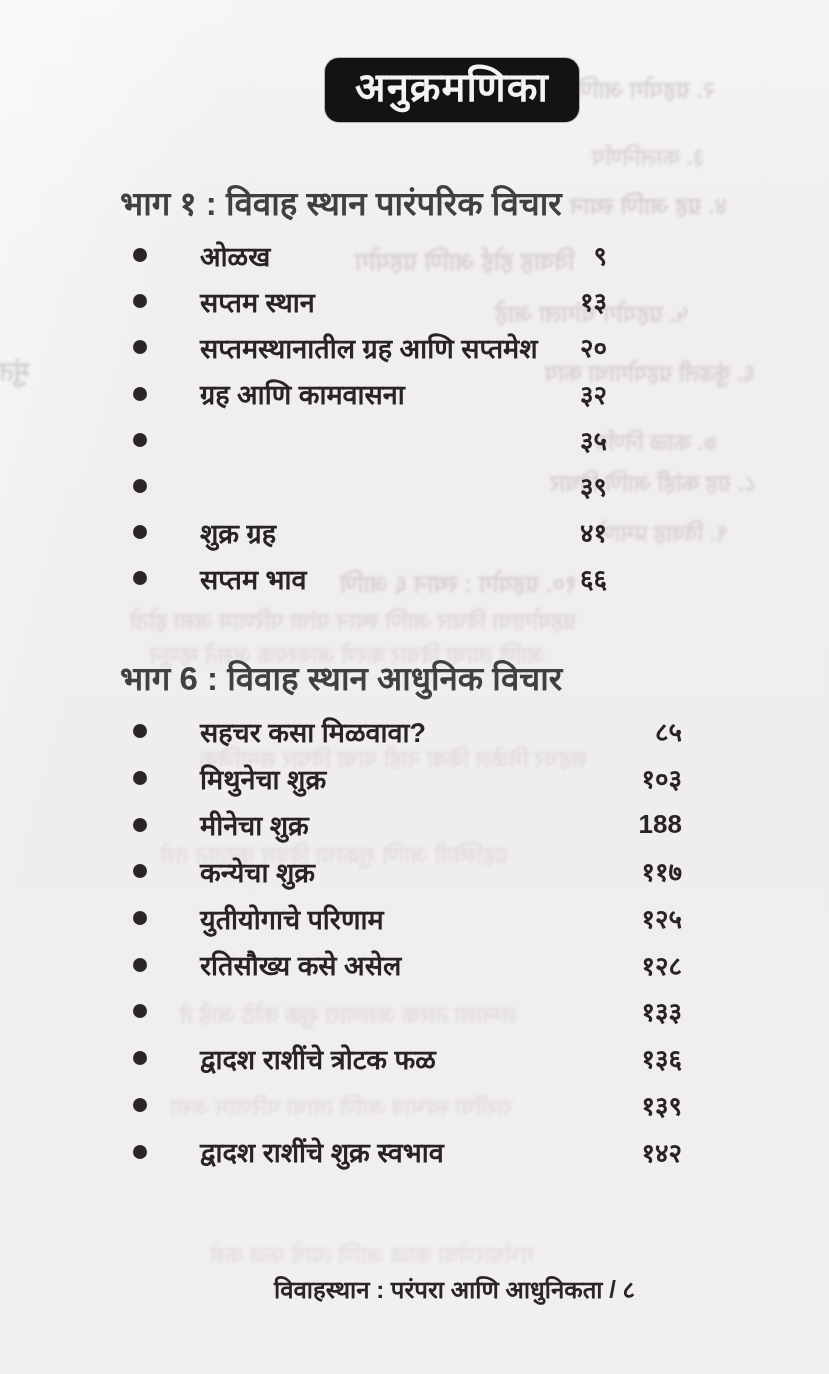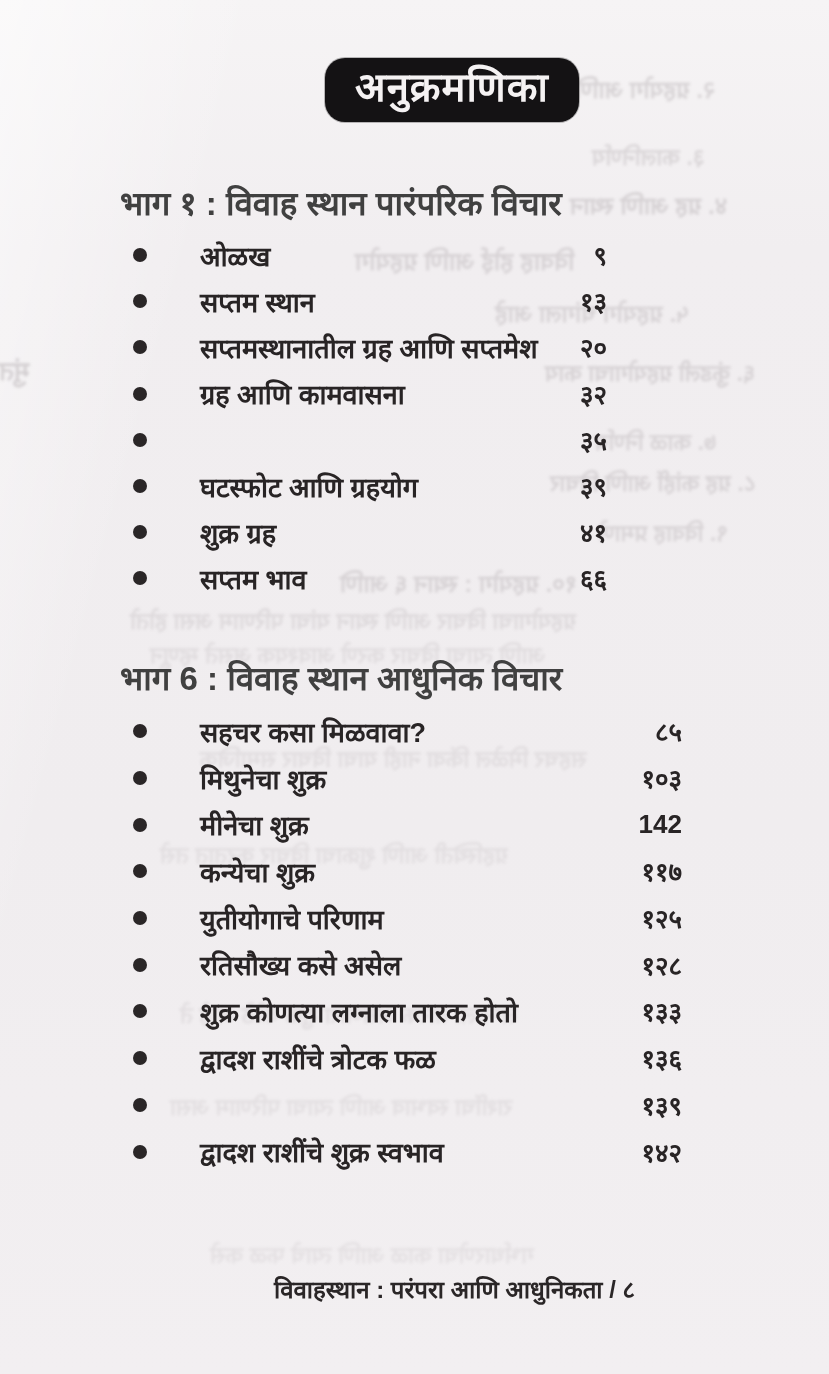--- a/index.html
+++ b/index.html
@@ -25,21 +25,21 @@
     white-space: nowrap;
     font-weight: bold;
     pointer-events: none;
   }
 
   .title-box {
     position: absolute;
     left: 325px; top: 58px;
     width: 254px; height: 64px;
     background: #141214;
-    border-radius: 20px;
+    border-radius: 14px;
     display: flex; align-items: center; justify-content: center;
     box-shadow: 0 0 0 1px rgba(0,0,0,.25);
   }
   .title-box .title {
     color: #f5f2f3;
     font-size: 40px;
     font-weight: bold;
     letter-spacing: 1px;
     line-height: 1;
     padding-bottom: 6px;
@@ -148,21 +148,20 @@
       <span class="bullet"></span>
       <span class="label">ग्रह आणि कामवासना</span>
       <span class="num">३२</span>
     </div>
     <div class="row">
       <span class="bullet"></span>
       <span class="num">३५</span>
     </div>
     <div class="row">
       <span class="bullet"></span>
-      <span class="label">घटस्फोट आणि ग्रहयोग</span>
       <span class="num">३९</span>
     </div>
     <div class="row">
       <span class="bullet"></span>
       <span class="label">शुक्र ग्रह</span>
       <span class="num">४१</span>
     </div>
     <div class="row">
       <span class="bullet"></span>
       <span class="label">सप्तम भाव</span>
@@ -178,40 +177,39 @@
       <span class="num">८५</span>
     </div>
     <div class="row">
       <span class="bullet"></span>
       <span class="label">मिथुनेचा शुक्र</span>
       <span class="num">१०३</span>
     </div>
     <div class="row">
       <span class="bullet"></span>
       <span class="label">मीनेचा शुक्र</span>
-      <span class="num">142</span>
+      <span class="num">188</span>
     </div>
     <div class="row">
       <span class="bullet"></span>
       <span class="label">कन्येचा शुक्र</span>
       <span class="num">११७</span>
     </div>
     <div class="row">
       <span class="bullet"></span>
       <span class="label">युतीयोगाचे परिणाम</span>
       <span class="num">१२५</span>
     </div>
     <div class="row">
       <span class="bullet"></span>
       <span class="label">रतिसौख्य कसे असेल</span>
       <span class="num">१२८</span>
     </div>
     <div class="row">
       <span class="bullet"></span>
-      <span class="label">शुक्र कोणत्या लग्नाला तारक होतो</span>
       <span class="num">१३३</span>
     </div>
     <div class="row">
       <span class="bullet"></span>
       <span class="label">द्वादश राशींचे त्रोटक फळ</span>
       <span class="num">१३६</span>
     </div>
     <div class="row">
       <span class="bullet"></span>
       <span class="num">१३९</span>

